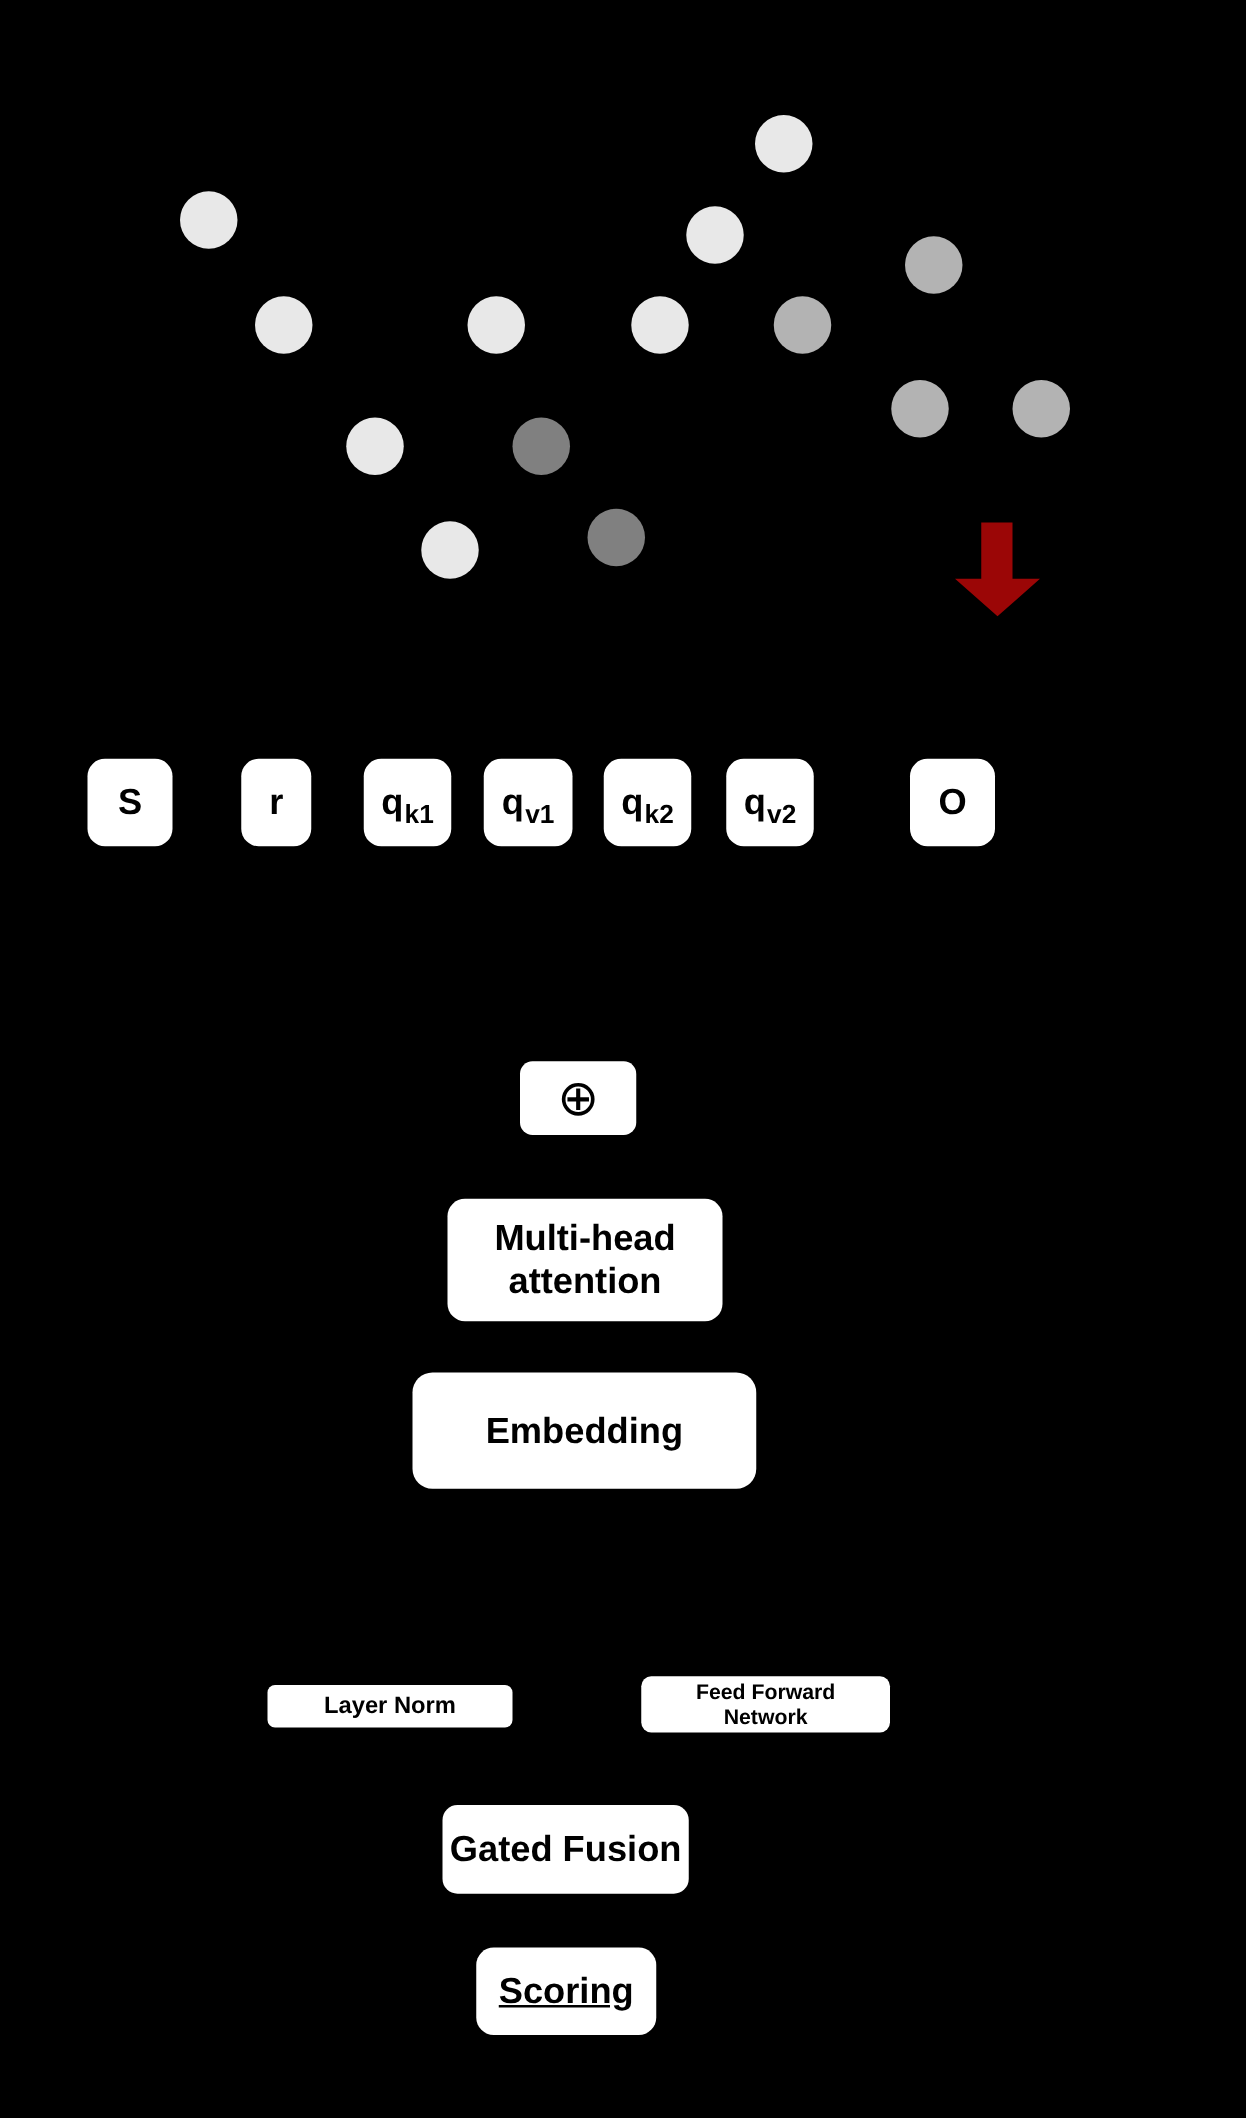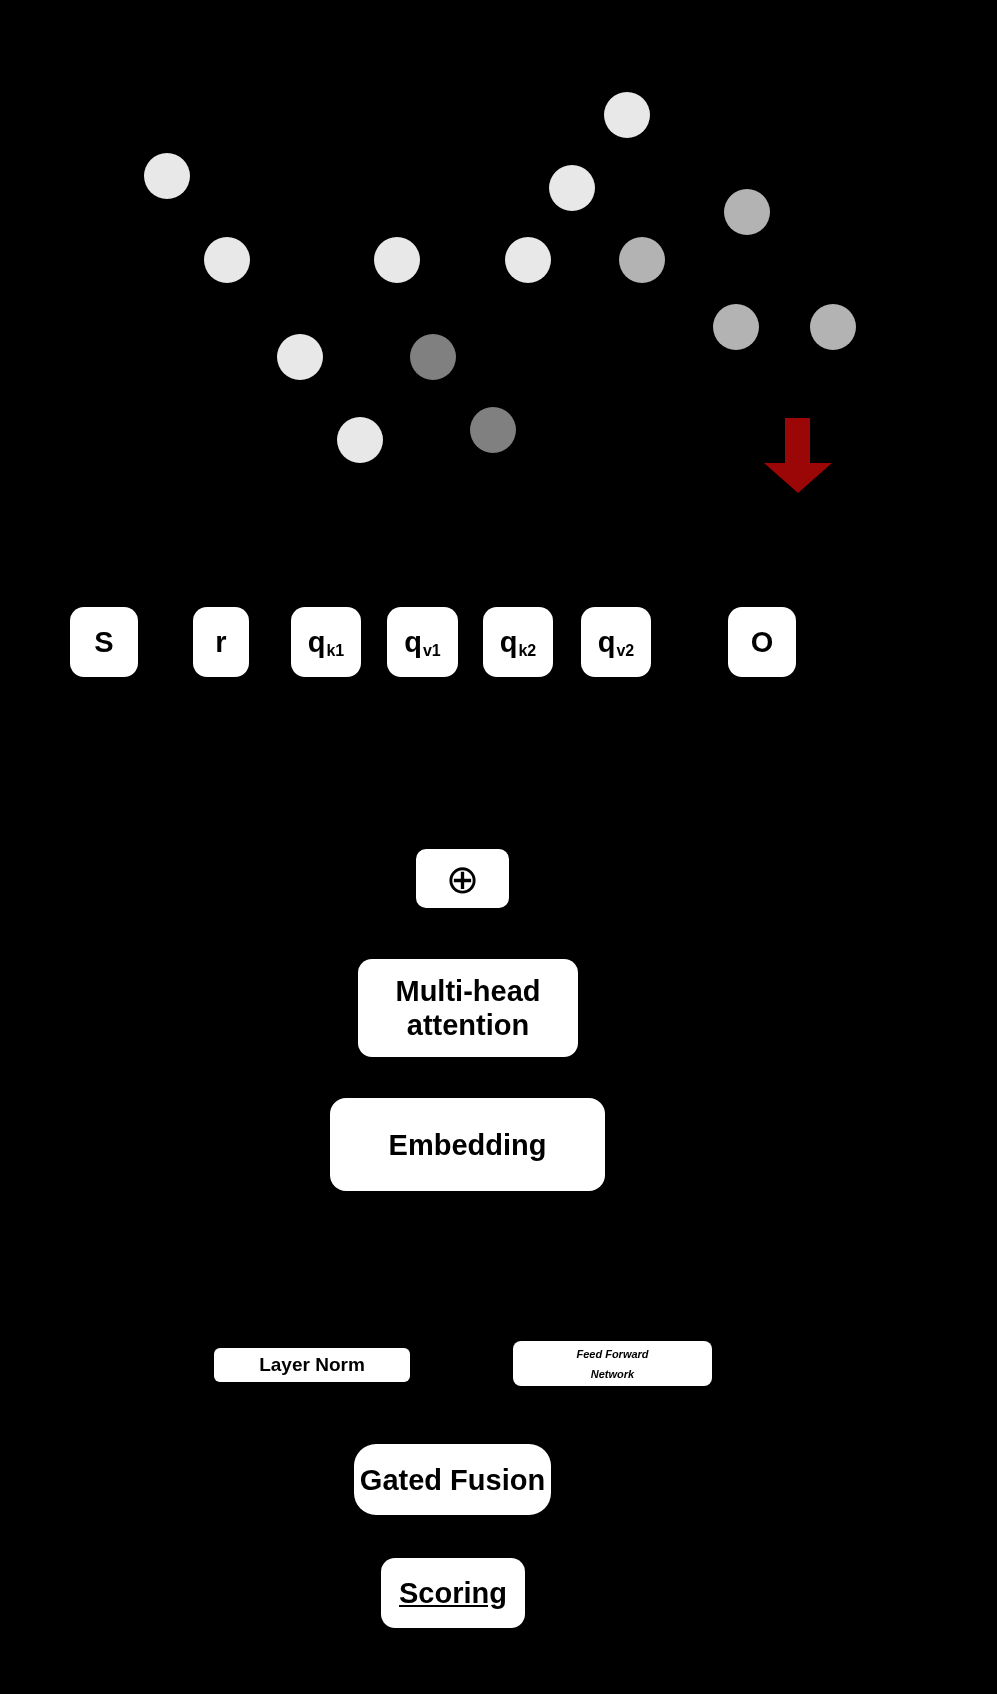--- a/index.html
+++ b/index.html
@@ -36,21 +36,21 @@
     align-items: center;
     justify-content: center;
     color: #000000;
     font-weight: 700;
   }
   .token .main {
     font-size: 29px;
     line-height: 1;
   }
   .token .sub {
-    font-size: 16px;
+    font-size: 21px;
     line-height: 1;
     position: relative;
     top: 9px;
     margin-left: 1px;
   }
   
   .fbox {
     position: absolute;
     background: #ffffff;
     color: #000000;
@@ -62,23 +62,23 @@
     text-align: center;
   }
   .fb-sum-operator          { font-size: 40px; border-radius: 10px; font-weight: 400; }
   .fb-sum-operator .line    { line-height: 1; }
   .fb-multi-head-attention  { font-size: 29px; border-radius: 14px; }
   .fb-multi-head-attention .line { line-height: 34px; }
   .fb-relation-enriched-embedding { font-size: 29px; border-radius: 16px; }
   .fb-relation-enriched-embedding .line { line-height: 34px; }
   .fb-layer-norm            { font-size: 19px; border-radius: 6px; }
   .fb-layer-norm .line      { line-height: 20px; }
-  .fb-feed-forward-network  { font-size: 11px; border-radius: 8px; font-style: italic; }
+  .fb-feed-forward-network  { font-size: 17px; border-radius: 8px; }
   .fb-feed-forward-network .line { line-height: 20px; }
-  .fb-gated-fusion          { font-size: 29px; border-radius: 22px; }
+  .fb-gated-fusion          { font-size: 29px; border-radius: 12px; }
   .fb-gated-fusion .line    { line-height: 32px; }
   .fb-scoring               { font-size: 29px; border-radius: 14px; }
   .fb-scoring .line         { line-height: 32px; text-decoration: underline; }
 </style>
 </head>
 <body>
 
 <div id="stage">
   <div id="graph-layer">
       <div class="node" style="left: 144px; top: 153px; height: 46px; width: 46px; background: rgb(232, 232, 232);"></div>

